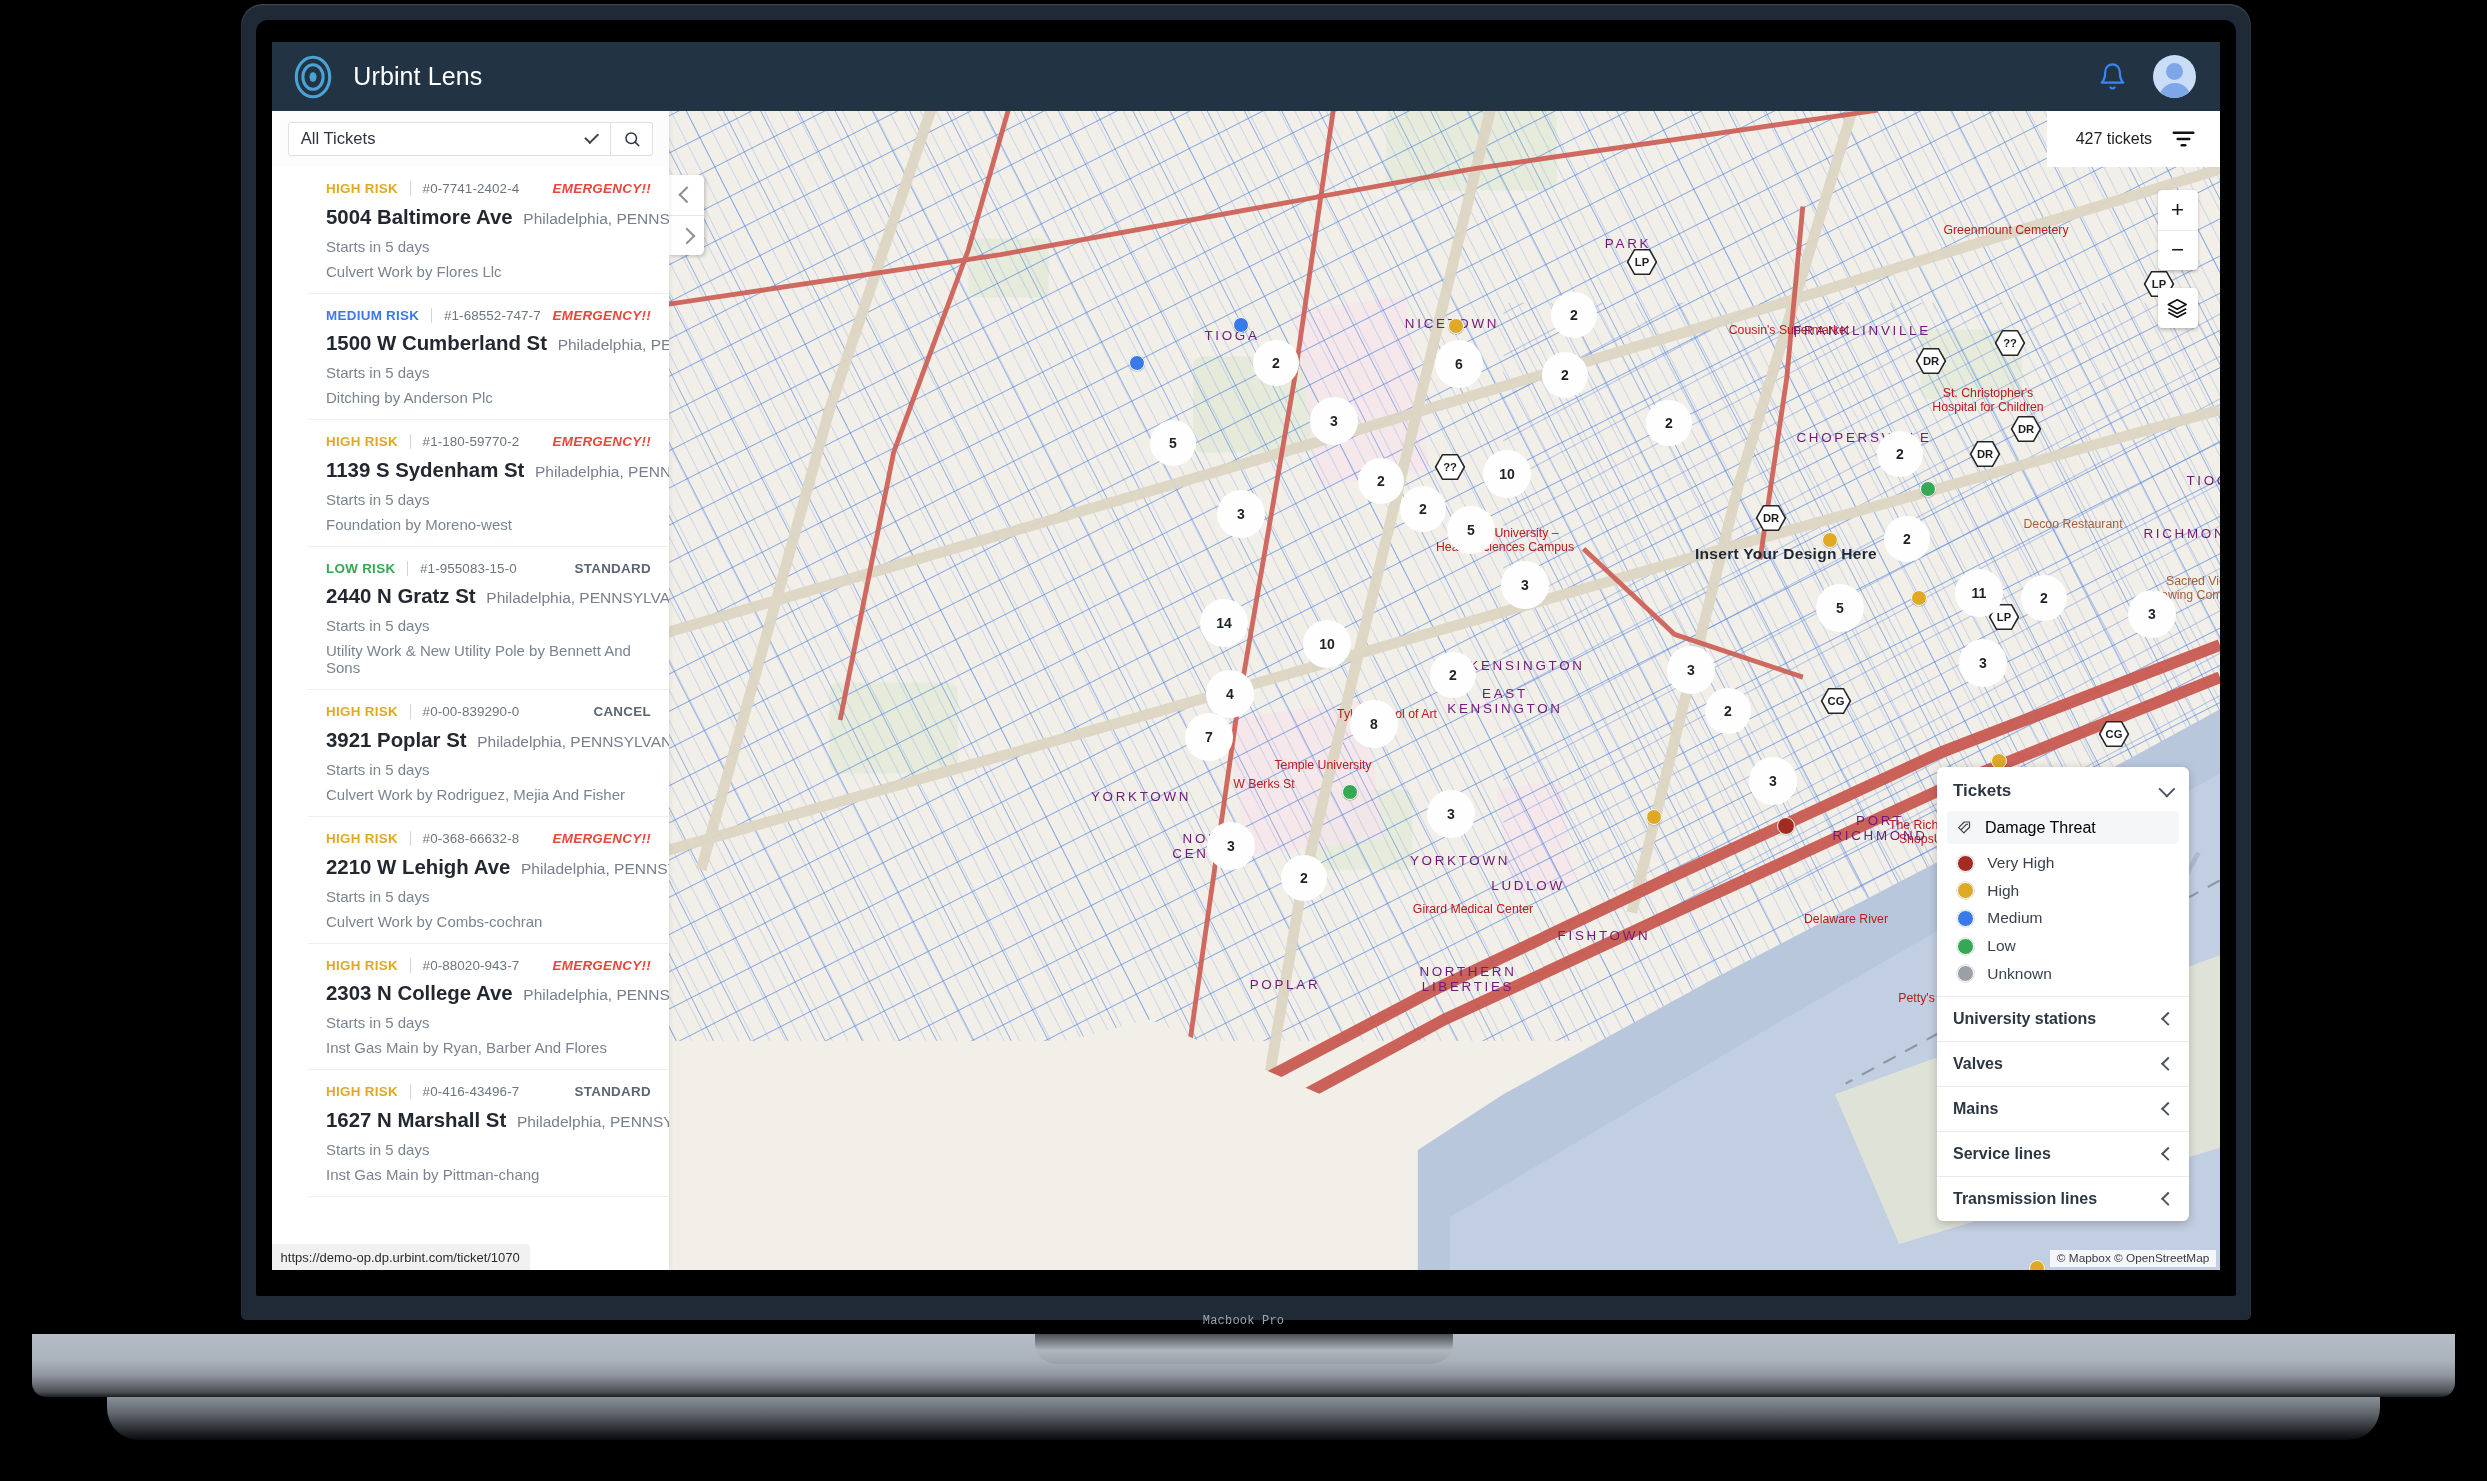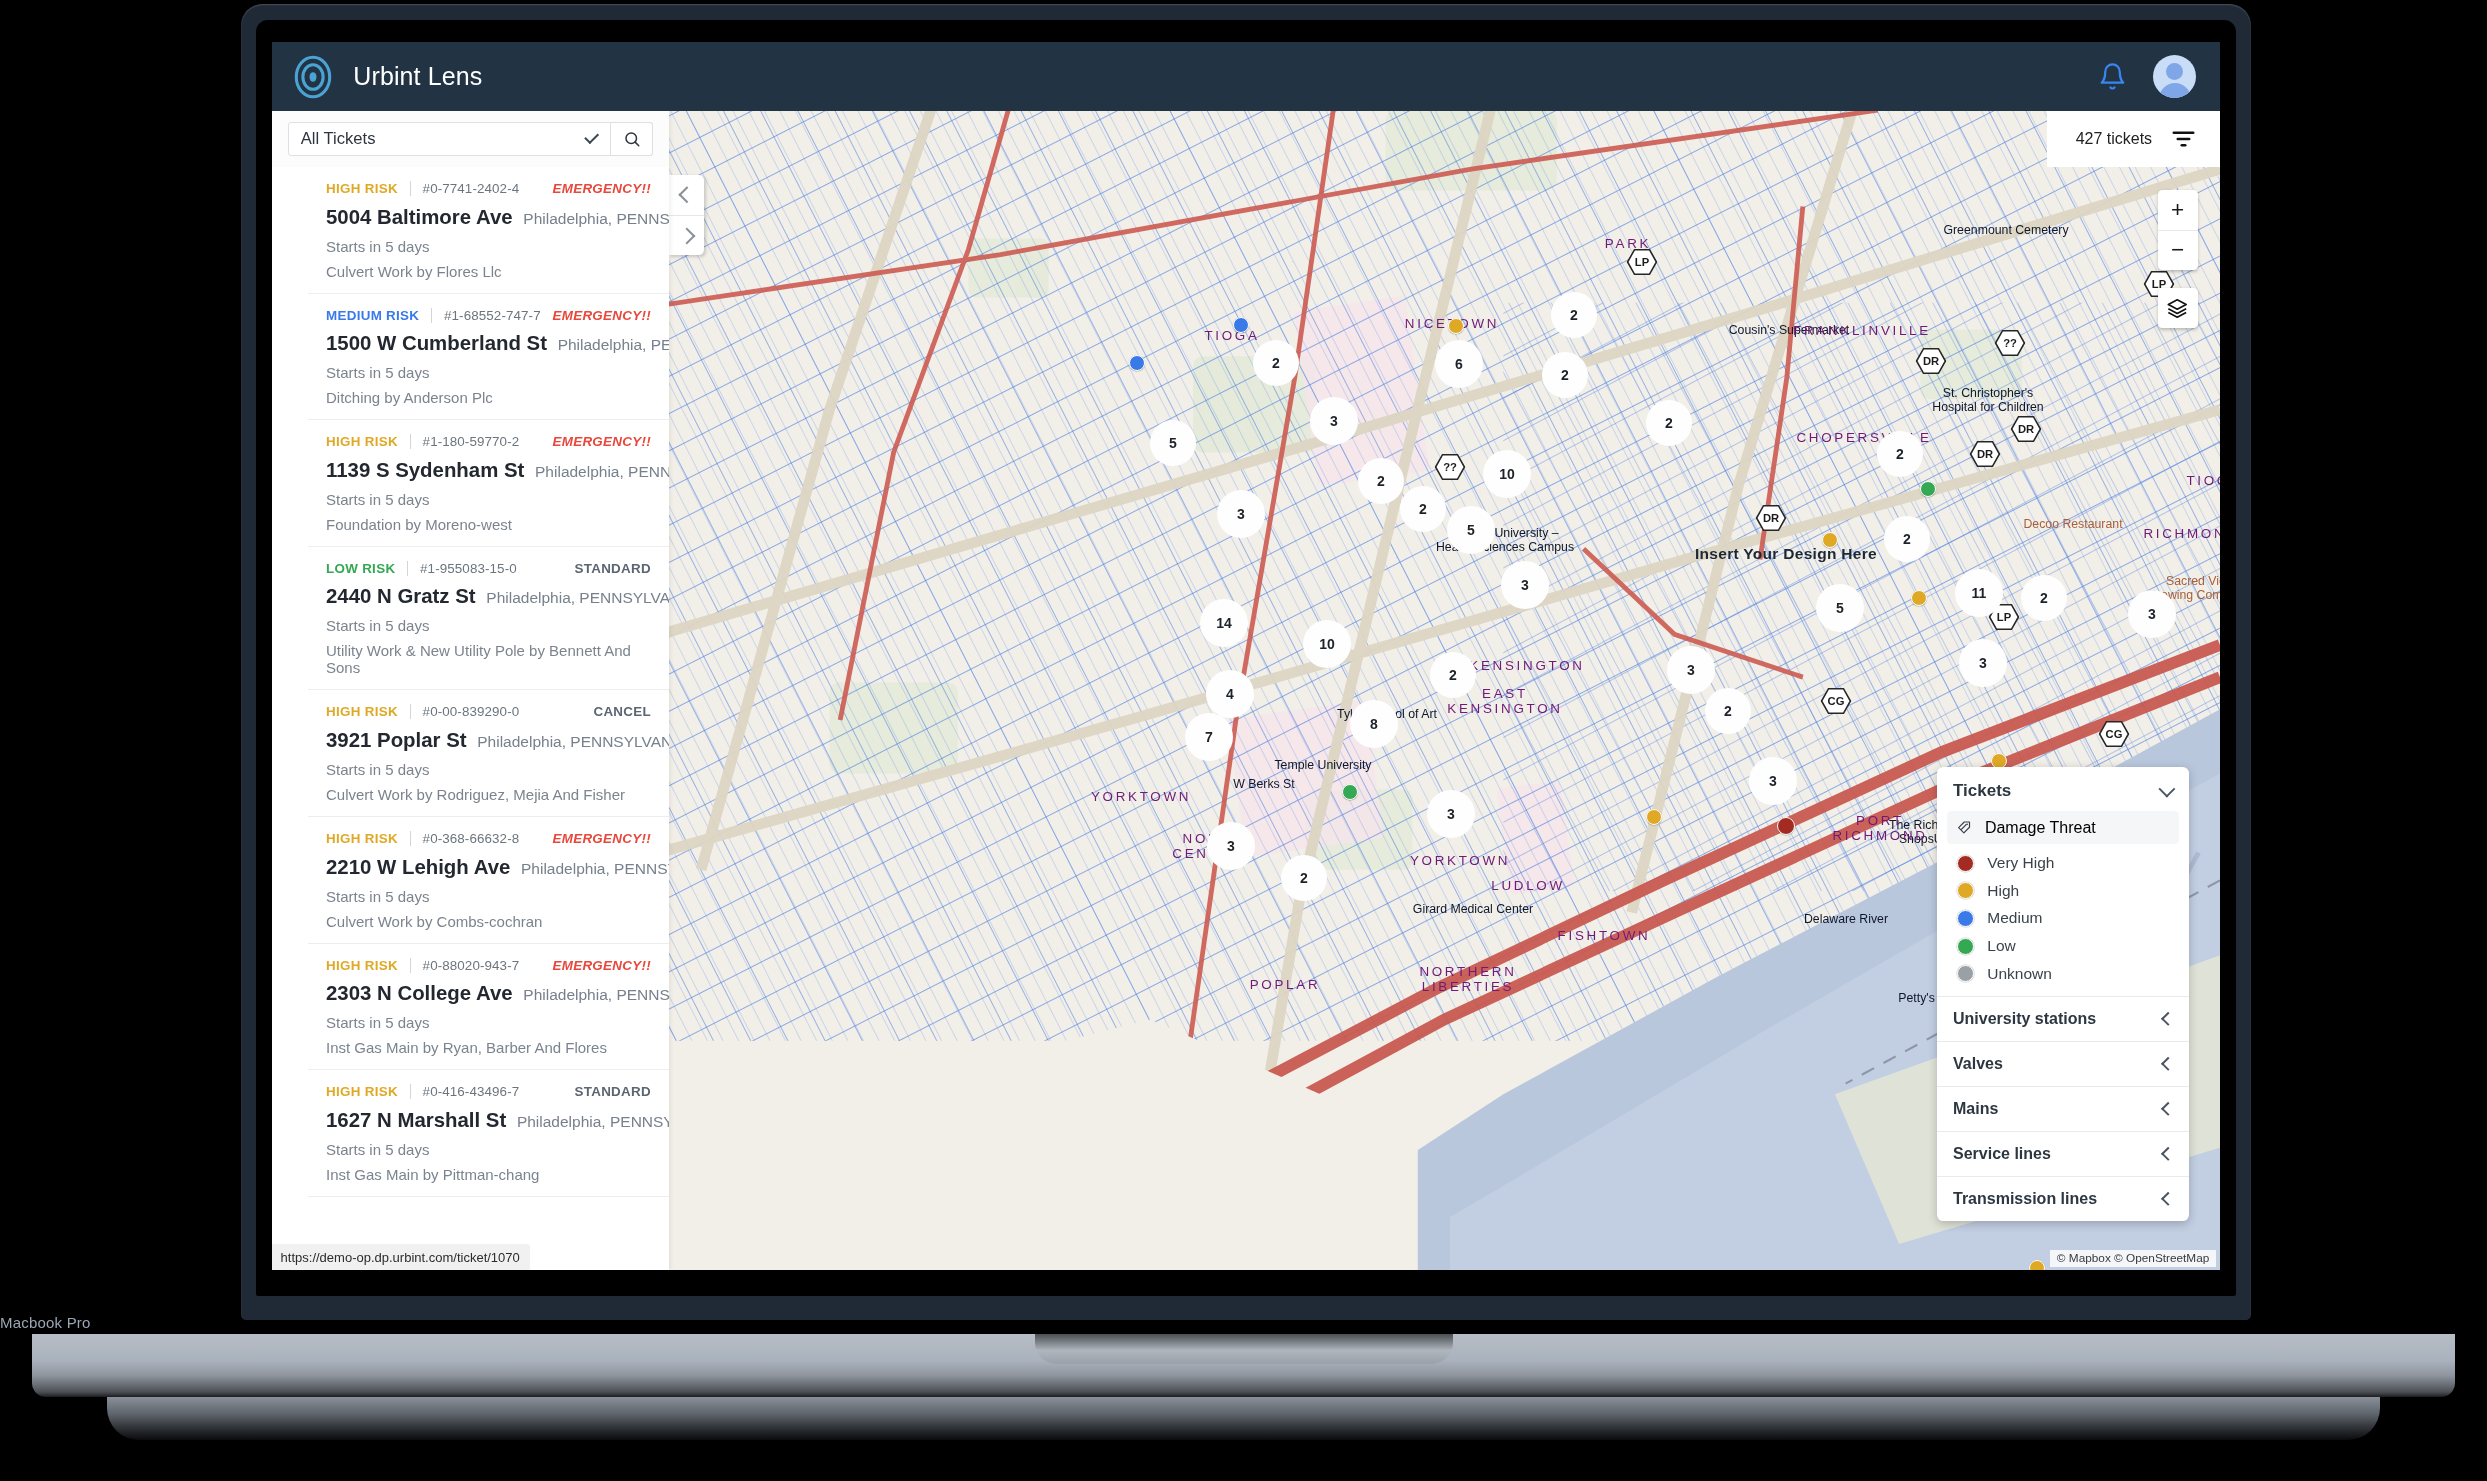--- a/index.html
+++ b/index.html
@@ -23,22 +23,23 @@
     box-shadow: inset 0 1.1px 1.6px rgba(255,255,255,.18);
   }
   #laptop-screen-bezel {
     position: absolute; left: 256px; top: 20.4px;
     width: 1980px; height: 1276px;
     background: #000;
     border-radius: 11.8px 11.8px 2.1px 2.1px;
   }
   #laptop-notch-label {
     position: absolute; left: 0; right: 0; top: 1314px;
-    color: #9aa6b4; font-size: 15px;
+    text-align: center; color: #9aa6b4; font-size: 12px;
     letter-spacing: 0.2px;
+    font-family: Liberation Mono, monospace;
   }
   #laptop-base {
     position: absolute; left: 32px; top: 1334px;
     width: 2423px; height: 63px;
     background: linear-gradient(180deg,#b6bdc6 0%,#aab2bd 42%,#8e959f 66%,#4c5055 92%,#1b1d20 100%);
     border-radius: 0 0 14px 14px;
   }
   #laptop-notch {
     position: absolute; left: 1035px; top: 1334px;
     width: 418px; height: 30px;
@@ -273,21 +274,21 @@
     position: absolute; transform: translate(-50%,-50%);
     border-radius: 50%; border: 1.6px solid #fff;
     box-shadow: 0 0.5px 1.1px rgba(0,0,0,.3); cursor: pointer;
   }
   .hex-marker {
     position: absolute; transform: translate(-50%,-50%);
     width: 31px; height: 27px; cursor: pointer;
   }
   .poi-label {
     position: absolute; transform: translate(-50%,-50%);
-    font-size: 12.3px; color: #0f172a; white-space: pre; pointer-events: none;
+    font-size: 12.3px; color: #b91c1c; white-space: pre; pointer-events: none;
     text-align: center; line-height: 1.15;
   }
   .poi-label.place { color: #701a75; letter-spacing: 2.7px; font-size: 13.4px; }
   .poi-label.biz { color: #a8603a; }
   .poi-label.design { color: #1d2733; font-weight: bold; font-size: 15.5px; letter-spacing: 0.3px; }
 </style>
 </head>
 <body>
 
 <div id="laptop-frame">

